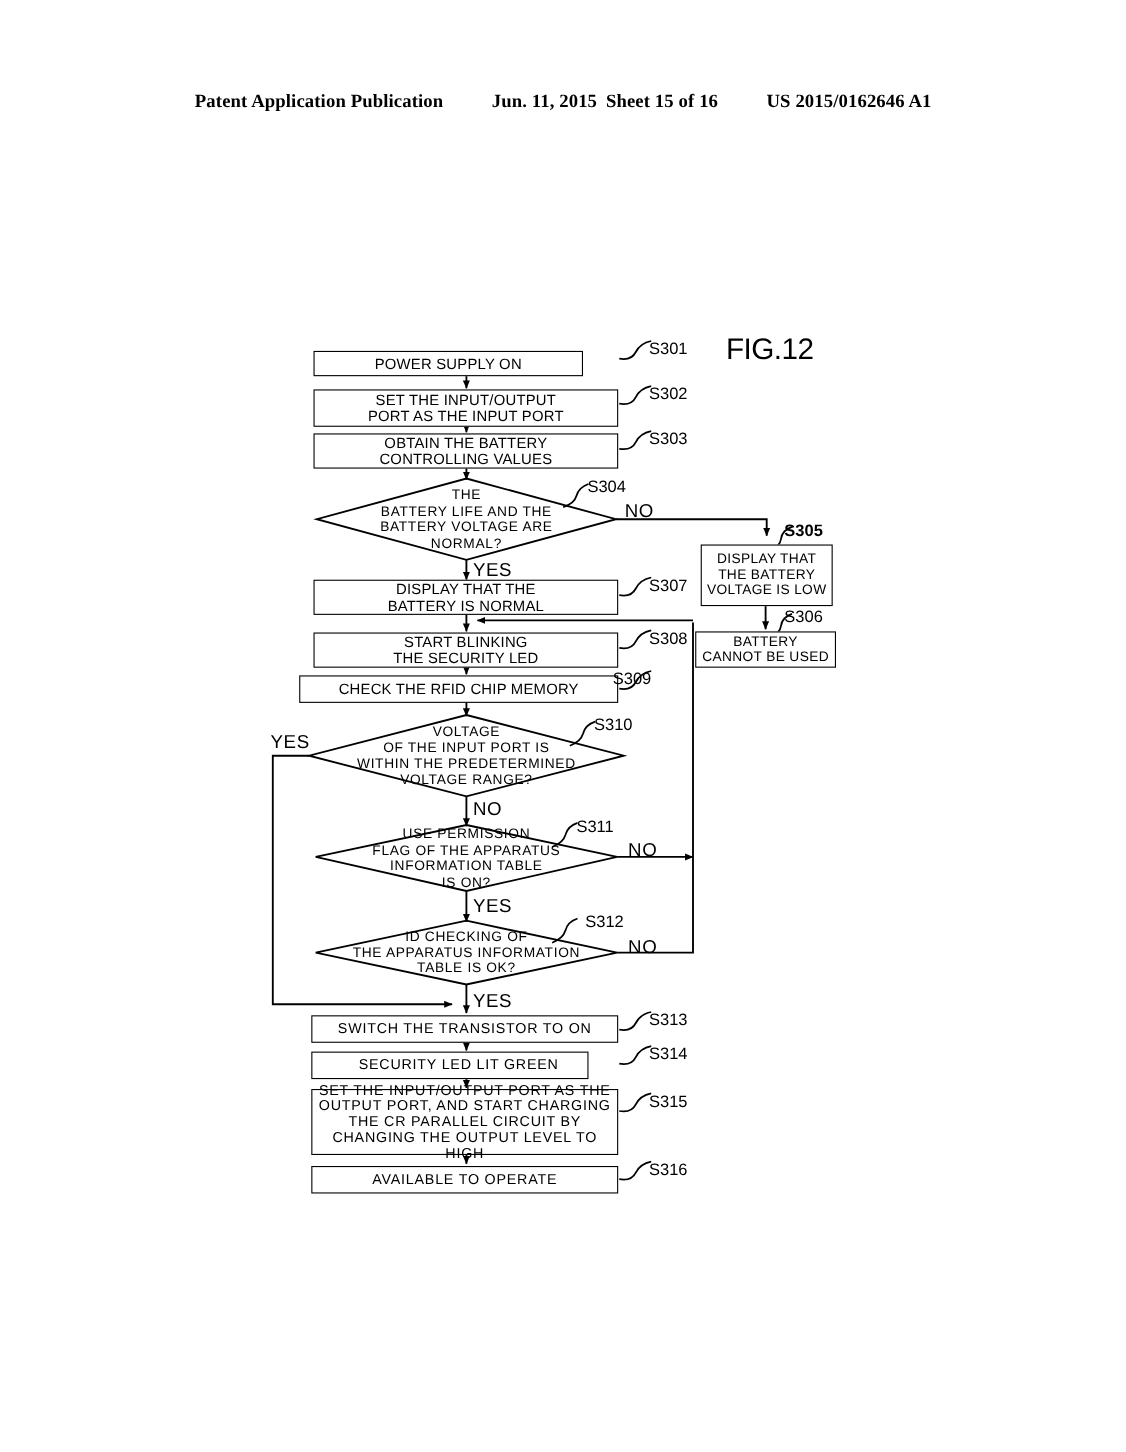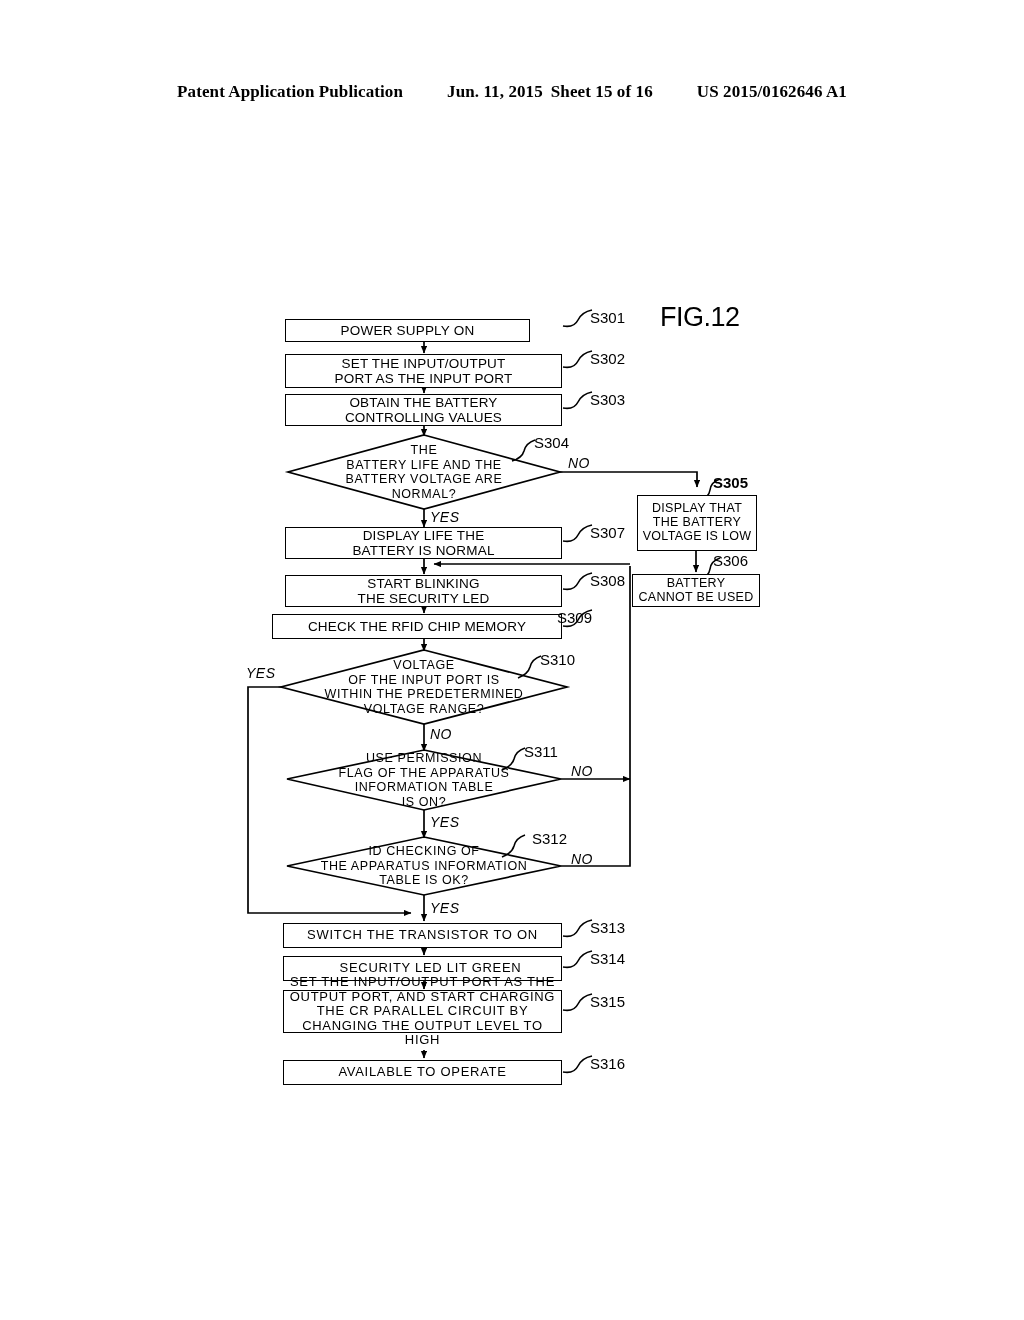--- a/index.html
+++ b/index.html
@@ -107,24 +107,23 @@
     font-family: "Liberation Sans", sans-serif;
     font-size: 15px;
     letter-spacing: 0px;
     white-space: nowrap;
   }
 
   
   .edge-label {
     position: absolute;
     font-family: "Liberation Sans", sans-serif;
-    font-size: 14px;
+    font-size: 17px;
     letter-spacing: 0.5px;
     white-space: nowrap;
-    font-style: italic;
   }
 
   #wires {
     position: absolute;
     left: 0;
     top: 0;
     width: 1024px;
     height: 1320px;
     pointer-events: none;
   }
@@ -237,42 +236,42 @@
 THE BATTERY
 VOLTAGE IS LOW</span>
   </div>
 
   <div class="node small" style="left:632px; top:574px; width:128px; height:33px;">
     <span>BATTERY
 CANNOT BE USED</span>
   </div>
 
   <div class="node proc" style="left:285px; top:527px; width:277px; height:32px;">
-    <span>DISPLAY LIFE THE
+    <span>DISPLAY THAT THE
 BATTERY IS NORMAL</span>
   </div>
 
   <div class="node proc" style="left:285px; top:575px; width:277px; height:32px;">
     <span>START BLINKING
 THE SECURITY LED</span>
   </div>
 
   <div class="node proc" style="left:272px; top:614px; width:290px; height:25px;">
     <span>CHECK THE RFID CHIP MEMORY</span>
   </div>
 
   <div class="node proc-wide" style="left:283px; top:923px; width:279px; height:25px;">
     <span>SWITCH THE TRANSISTOR TO ON</span>
   </div>
 
-  <div class="node proc-wide" style="left:283px; top:956px; width:279px; height:25px;padding-left:16px;">
+  <div class="node proc-wide" style="left:283px; top:956px; width:252px; height:25px;padding-left:16px;">
     <span>SECURITY LED LIT GREEN</span>
   </div>
 
-  <div class="node proc-wide" style="left:283px; top:990px; width:279px; height:43px;">
+  <div class="node proc-wide" style="left:283px; top:990px; width:279px; height:60px;">
     <span>SET THE INPUT/OUTPUT PORT AS THE
 OUTPUT PORT, AND START CHARGING
 THE CR PARALLEL CIRCUIT BY
 CHANGING THE OUTPUT LEVEL TO HIGH</span>
   </div>
 
   <div class="node proc-wide" style="left:283px; top:1060px; width:279px; height:25px;">
     <span>AVAILABLE TO OPERATE</span>
   </div>
 

